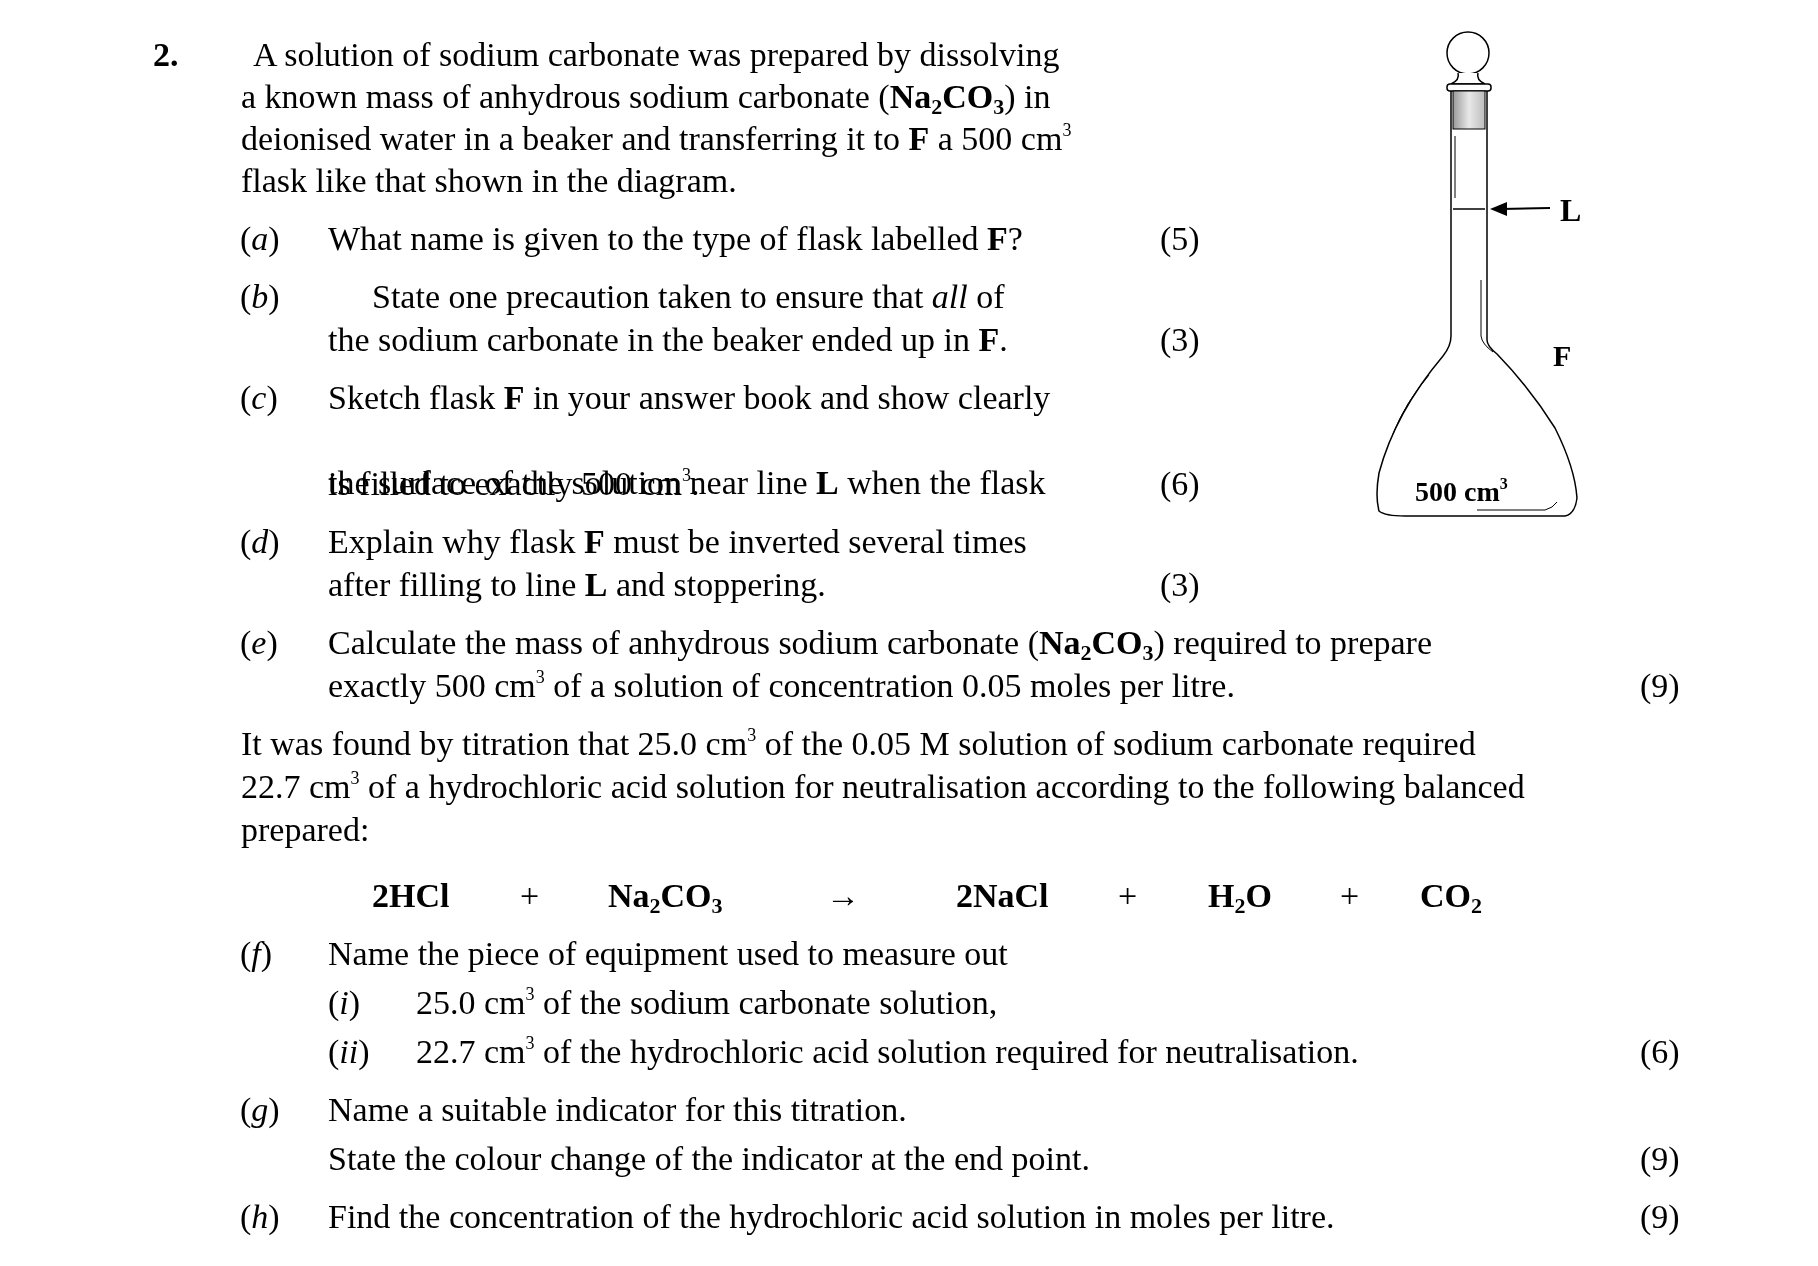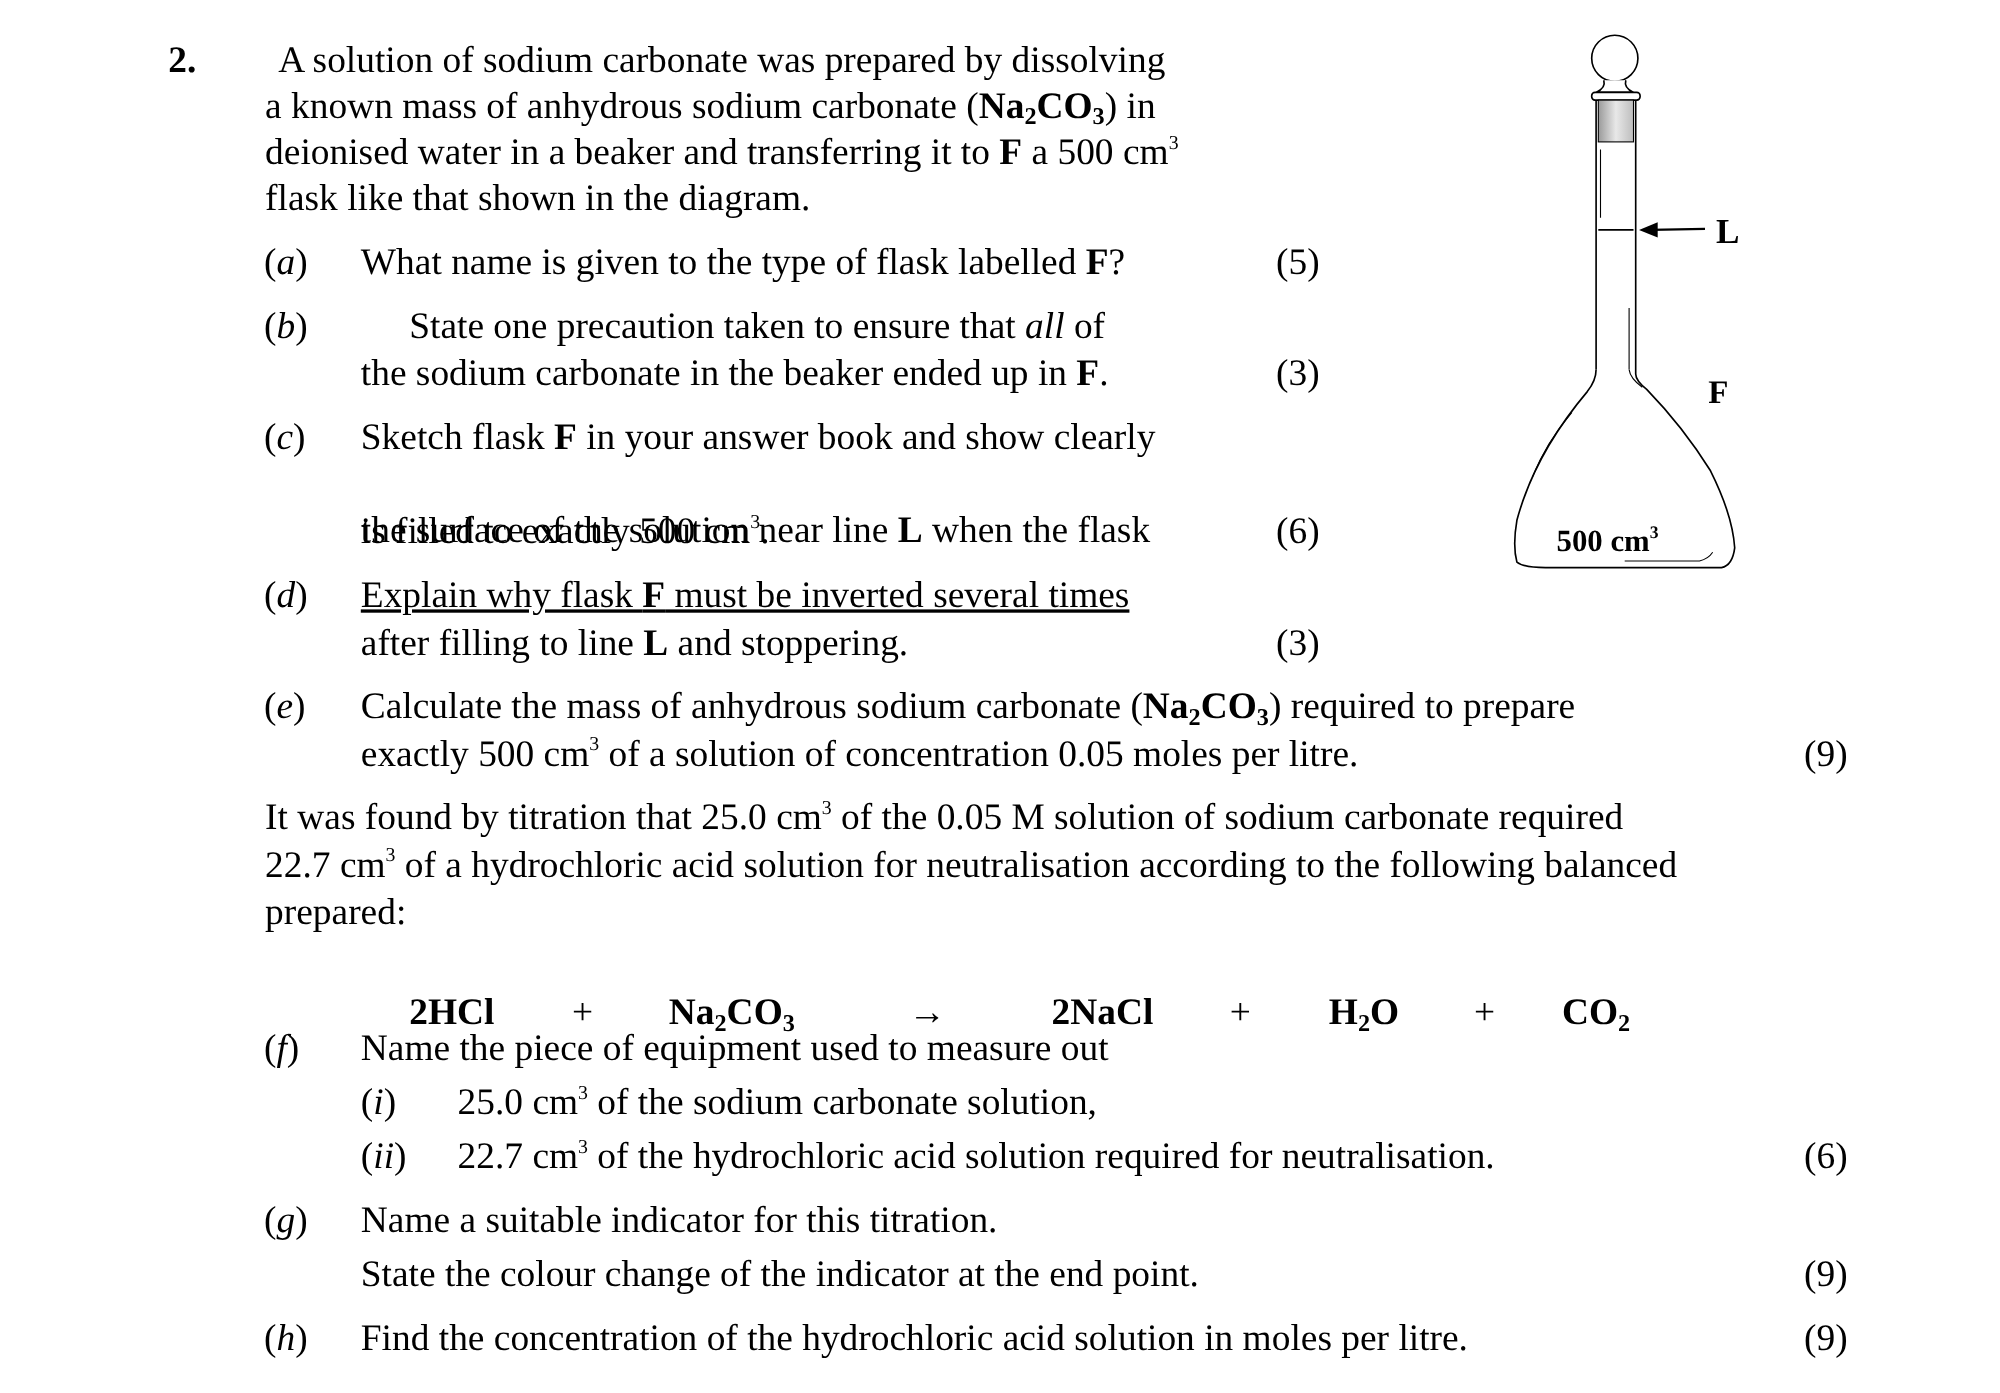--- a/index.html
+++ b/index.html
@@ -4,21 +4,21 @@
 <style>
   html, body { margin:0; padding:0; background:#ffffff; }
   body { width:1818px; height:1266px; position:relative; overflow:hidden;
          font-family:"Liberation Serif", "DejaVu Serif", serif; color:#000; font-size:34px; }
   .abs { position:absolute; white-space:nowrap; line-height:1; }
   b { font-weight:bold; }
   i { font-style:italic; }
   sup { font-size:18px; vertical-align:super; line-height:0; position:relative; top:-2px; }
   sub { font-size:22px; vertical-align:baseline; position:relative; top:6px; line-height:0; }
   #flask { position:absolute; left:1365px; top:18px; }
-  .eq { position:absolute; font-weight:bold;margin-top:25px; }
+  .eq { position:absolute; font-weight:bold; }
 </style>
 </head>
 <body>
 
 <div class="abs" style="left:153px;top:38px;font-weight:bold;">2.</div>
 
 <div class="abs" style="left:241px;top:38px;margin-left:12px;">A solution of sodium carbonate was prepared by dissolving</div>
 <div class="abs" style="left:241px;top:80px;">a known mass of anhydrous sodium carbonate (<b>Na<sub>2</sub>CO<sub>3</sub></b>) in</div>
 <div class="abs" style="left:241px;top:122px;">deionised water in a beaker and transferring it to <b>F</b> a 500 cm<sup>3</sup></div>
 <div class="abs" style="left:241px;top:164px;">flask like that shown in the diagram.</div>
@@ -32,21 +32,21 @@
 <div class="abs" style="left:328px;top:323px;">the sodium carbonate in the beaker ended up in <b>F</b>.</div>
 <div class="abs" style="left:1160px;top:323px;">(3)</div>
 
 <div class="abs" style="left:240px;top:381px;">(<i>c</i>)</div>
 <div class="abs" style="left:328px;top:381px;">Sketch flask <b>F</b> in your answer book and show clearly</div>
 <div class="abs" style="left:328px;top:440px;margin-top:26px;">the surface of the solution near line <b>L</b> when the flask</div>
 <div class="abs" style="left:328px;top:467px;">is filled to exactly 500 cm<sup>3</sup>.</div>
 <div class="abs" style="left:1160px;top:467px;">(6)</div>
 
 <div class="abs" style="left:240px;top:525px;">(<i>d</i>)</div>
-<div class="abs" style="left:328px;top:525px;text-decoration:underline;">Explain why flask <b>F</b> must be inverted several times</div>
+<div class="abs" style="left:328px;top:525px;">Explain why flask <b>F</b> must be inverted several times</div>
 <div class="abs" style="left:328px;top:568px;">after filling to line <b>L</b> and stoppering.</div>
 <div class="abs" style="left:1160px;top:568px;">(3)</div>
 
 <div class="abs" style="left:240px;top:626px;">(<i>e</i>)</div>
 <div class="abs" style="left:328px;top:626px;">Calculate the mass of anhydrous sodium carbonate (<b>Na<sub>2</sub>CO<sub>3</sub></b>) required to prepare</div>
 <div class="abs" style="left:328px;top:669px;">exactly 500 cm<sup>3</sup> of a solution of concentration 0.05 moles per litre.</div>
 <div class="abs" style="left:1640px;top:669px;">(9)</div>
 
 <div class="abs" style="left:241px;top:727px;">It was found by titration that 25.0 cm<sup>3</sup> of the 0.05 M solution of sodium carbonate required</div>
 <div class="abs" style="left:241px;top:770px;">22.7 cm<sup>3</sup> of a hydrochloric acid solution for neutralisation according to the following balanced</div>

